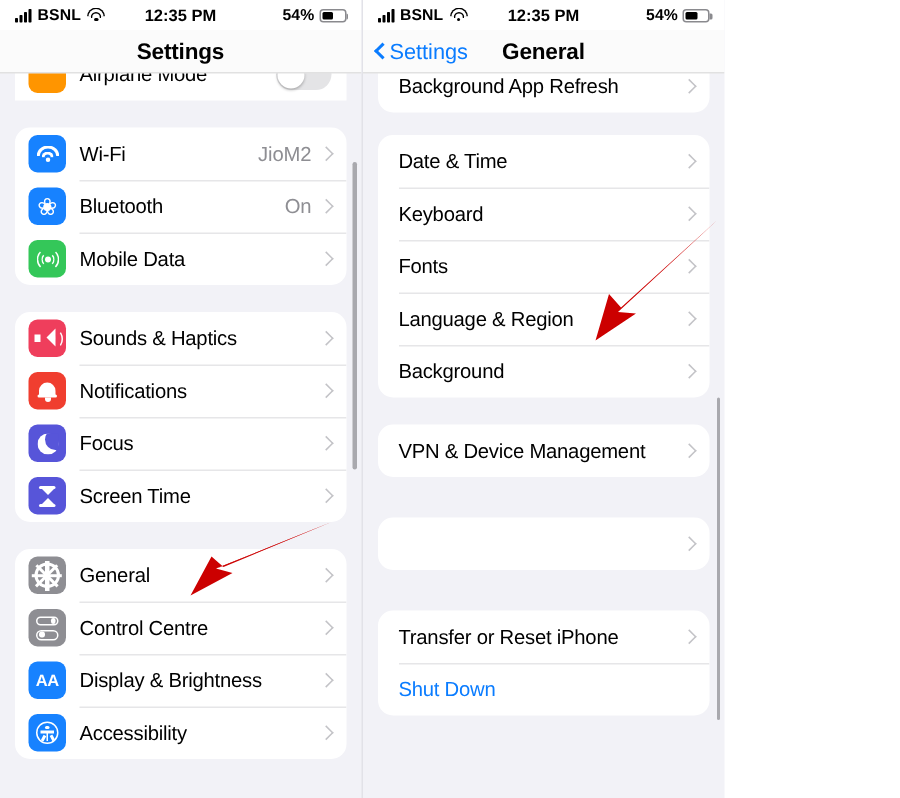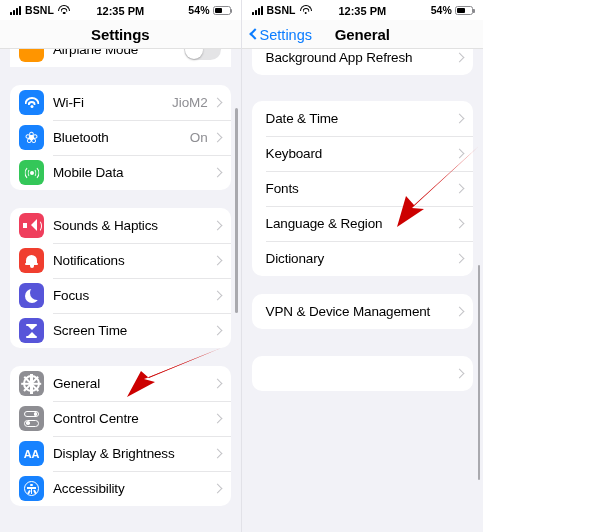--- a/index.html
+++ b/index.html
@@ -501,21 +501,21 @@
     <div class="navbar">
       <a class="nav-back">
         <span class="chev-back"></span>
         <span>Settings</span>
       </a>
       <span class="nav-title">General</span>
     </div>
 
     <div class="scrollarea">
 
-      <div class="peek-wrap" style="margin-bottom:34px;">
+      <div class="peek-wrap" style="margin-bottom:23px;">
         <div class="peek" style="top:-9px;border-radius:0 0 10px 10px;padding-left:14px;">
           <span class="label">Background App Refresh</span>
           <span class="chev"></span>
         </div>
       </div>
 
       <div class="group">
         <div class="row noicon">
           <span class="label">Date &amp; Time</span>
           <span class="chev"></span>
@@ -526,38 +526,47 @@
         </div>
         <div class="row noicon">
           <span class="label">Fonts</span>
           <span class="chev"></span>
         </div>
         <div class="row noicon">
           <span class="label">Language &amp; Region</span>
           <span class="chev"></span>
         </div>
         <div class="row noicon">
-          <span class="label">Dictionary</span>
+          <span class="label">Background</span>
           <span class="chev"></span>
         </div>
       </div>
 
       <div class="group" style="margin-bottom:27px;">
         <div class="row noicon">
           <span class="label">VPN &amp; Device Management</span>
           <span class="chev"></span>
         </div>
       </div>
 
       <div class="group" style="margin-bottom:27px;">
         <div class="row noicon">
           <span class="chev"></span>
         </div>
       </div>
 
+      <div class="group">
+        <div class="row noicon">
+          <span class="label">Transfer or Reset iPhone</span>
+          <span class="chev"></span>
+        </div>
+        <div class="row noicon">
+          <span class="label blue">Shut Down</span>
+        </div>
+      </div>
 
     </div>
 
     <div class="scrollbar" style="top:265px;height:215px;"></div>
 
     <div class="arrow-layer">
       <svg width="300" height="532" viewBox="0 0 300 532">
         <g>
           <path d="M 237 146 L 170 208 L 182 209 L 155 227 L 164 196 L 172 205 Z" fill="#cc0000"></path>
         </g>

